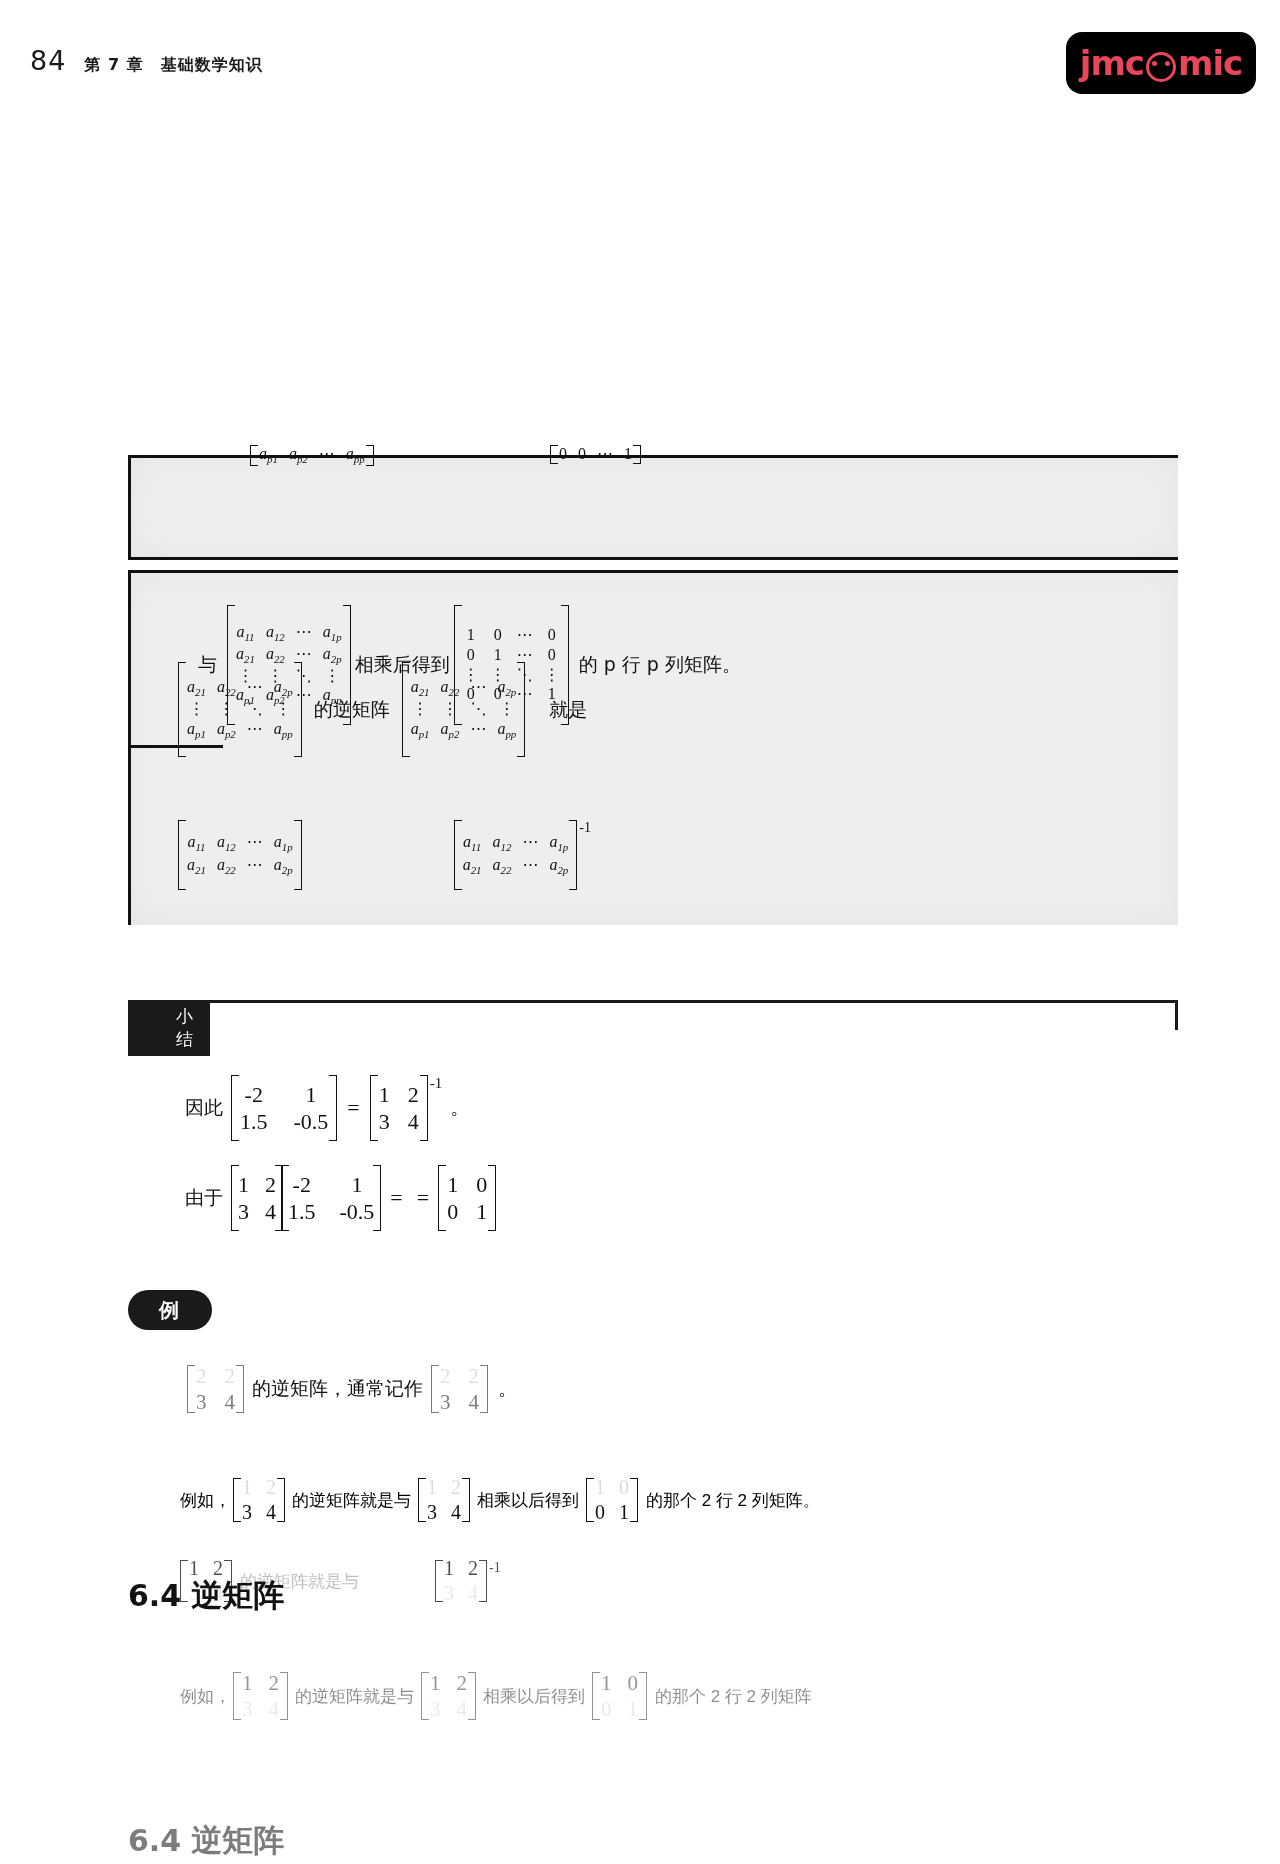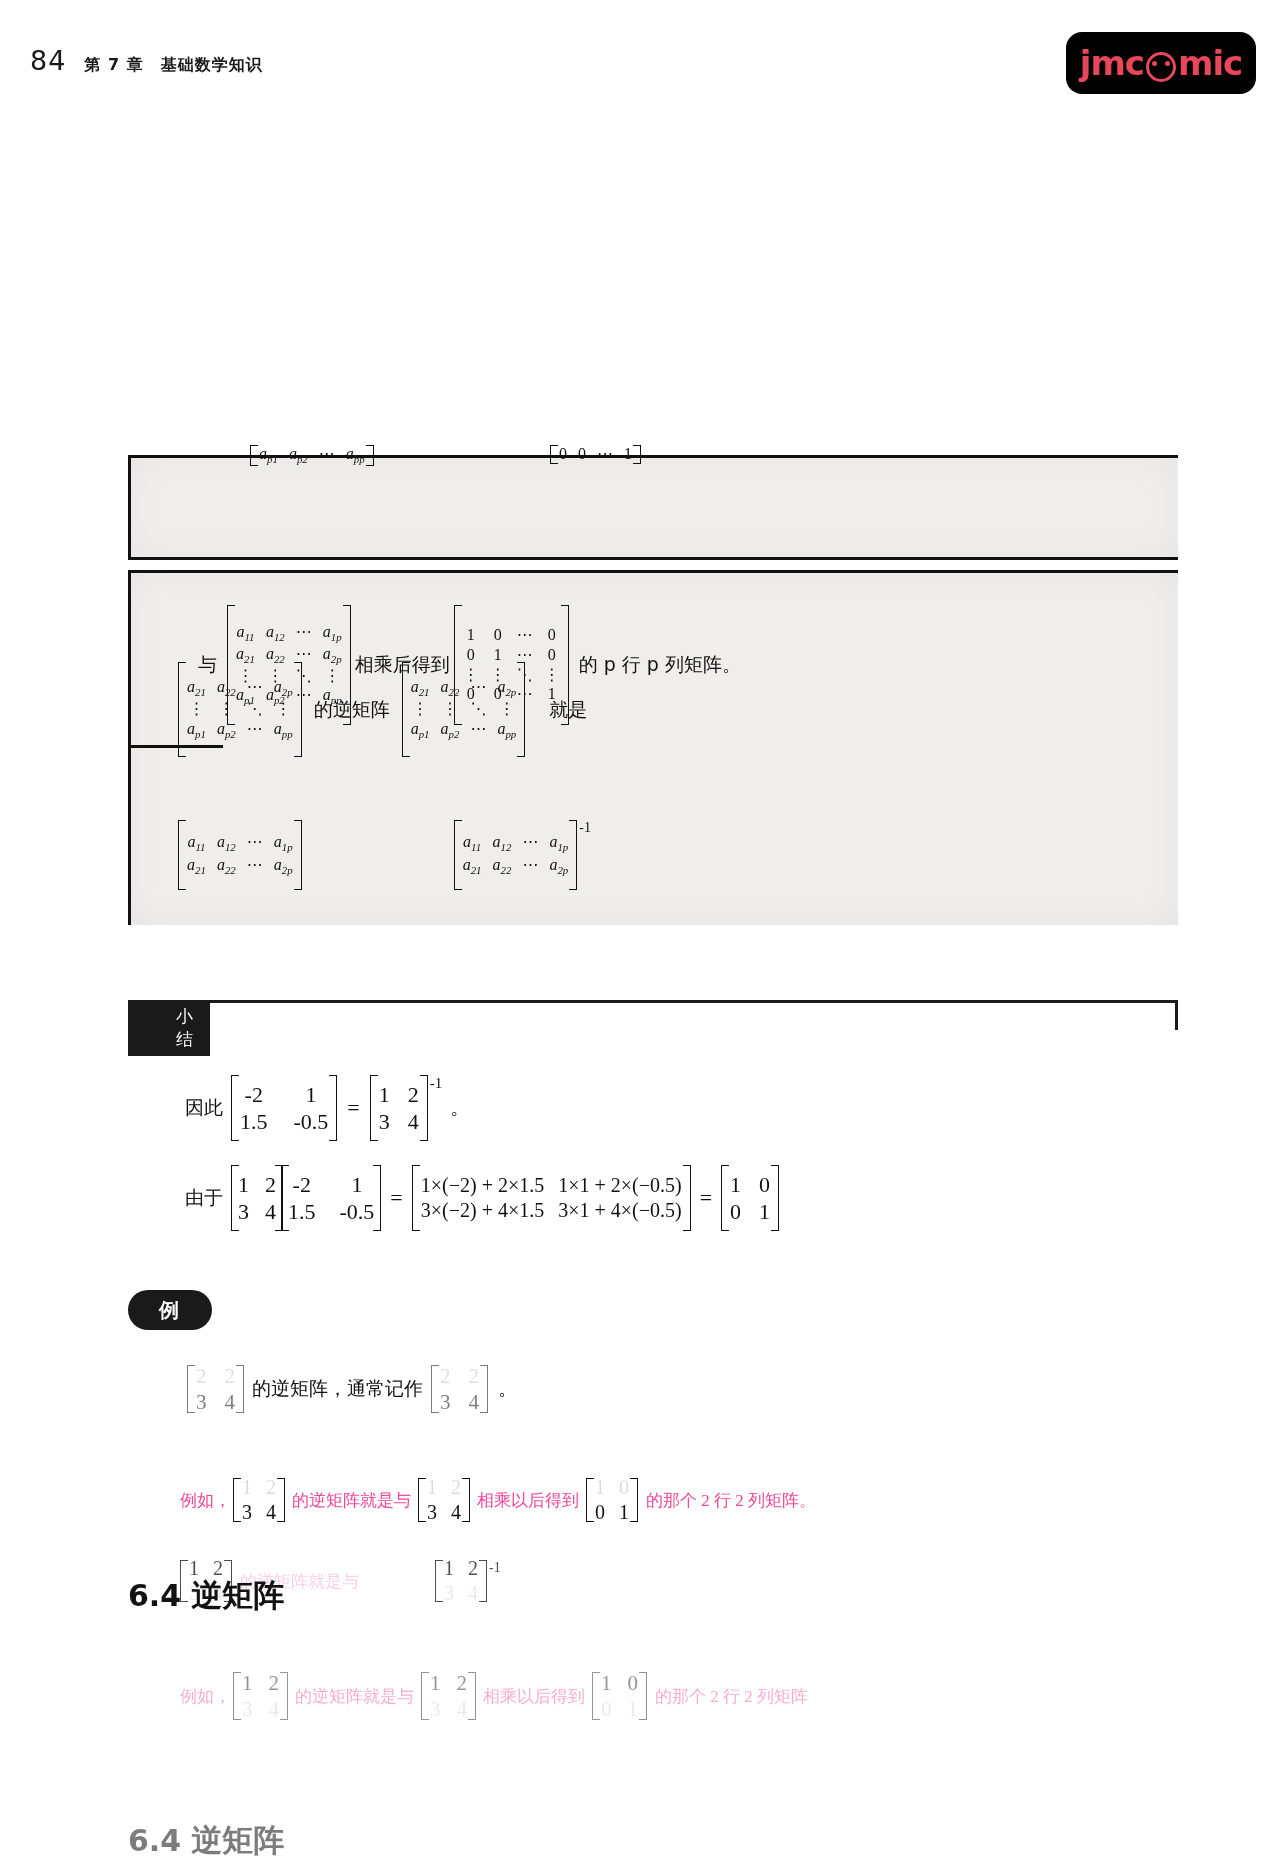--- a/index.html
+++ b/index.html
@@ -142,23 +142,23 @@
     line-height: 1.18;
   }
   .mat.num { font-style: normal; }
   sub { font-size: 0.68em; font-style: italic; }
   .cjk {
     font-family: "DejaVu Sans", sans-serif;
     font-size: 19px;
     color: #111;
   }
   .cjk-sm {
-    font-family: Liberation Serif, serif;
+    font-family: Liberation Sans, sans-serif;
     font-size: 17px;
-    color: #ec4899;
+    color: #000000;
   }
 
   
   .tag-xj {
     position: absolute;
     background: #1a1a1a;
     color: #ffffff;
     font-family: "DejaVu Sans", sans-serif;
     font-size: 17px;
     letter-spacing: 10px;
@@ -411,28 +411,20 @@
     </span>
     <span class="brk" style="height:66px; margin-left:-4px; padding:0 7px;">
       <span class="mat num" style="grid-template-columns:repeat(2,auto); column-gap:24px; font-size:22px;">
         <span>-2</span>
           <span>1</span>
         <span>1.5</span>
           <span>-0.5</span>
       </span>
     </span>
     <span style="font-size:22px; margin:0 7px;">=</span>
-    <span class="brk" style="height:66px;">
-      <span class="mat num" style="grid-template-columns:repeat(2,auto); column-gap:14px; font-size:20px;">
-        <span>1×(−2) + 2×1.5</span>
-          <span>1×1 + 2×(−0.5)</span>
-        <span>3×(−2) + 4×1.5</span>
-          <span>3×1 + 4×(−0.5)</span>
-      </span>
-    </span>
     <span style="font-size:22px; margin:0 7px;">=</span>
     <span class="brk" style="height:66px;">
       <span class="mat num" style="grid-template-columns:repeat(2,auto); column-gap:18px; font-size:22px;">
         <span>1</span>
           <span>0</span>
         <span>0</span>
           <span>1</span>
       </span>
     </span>
   </div>

